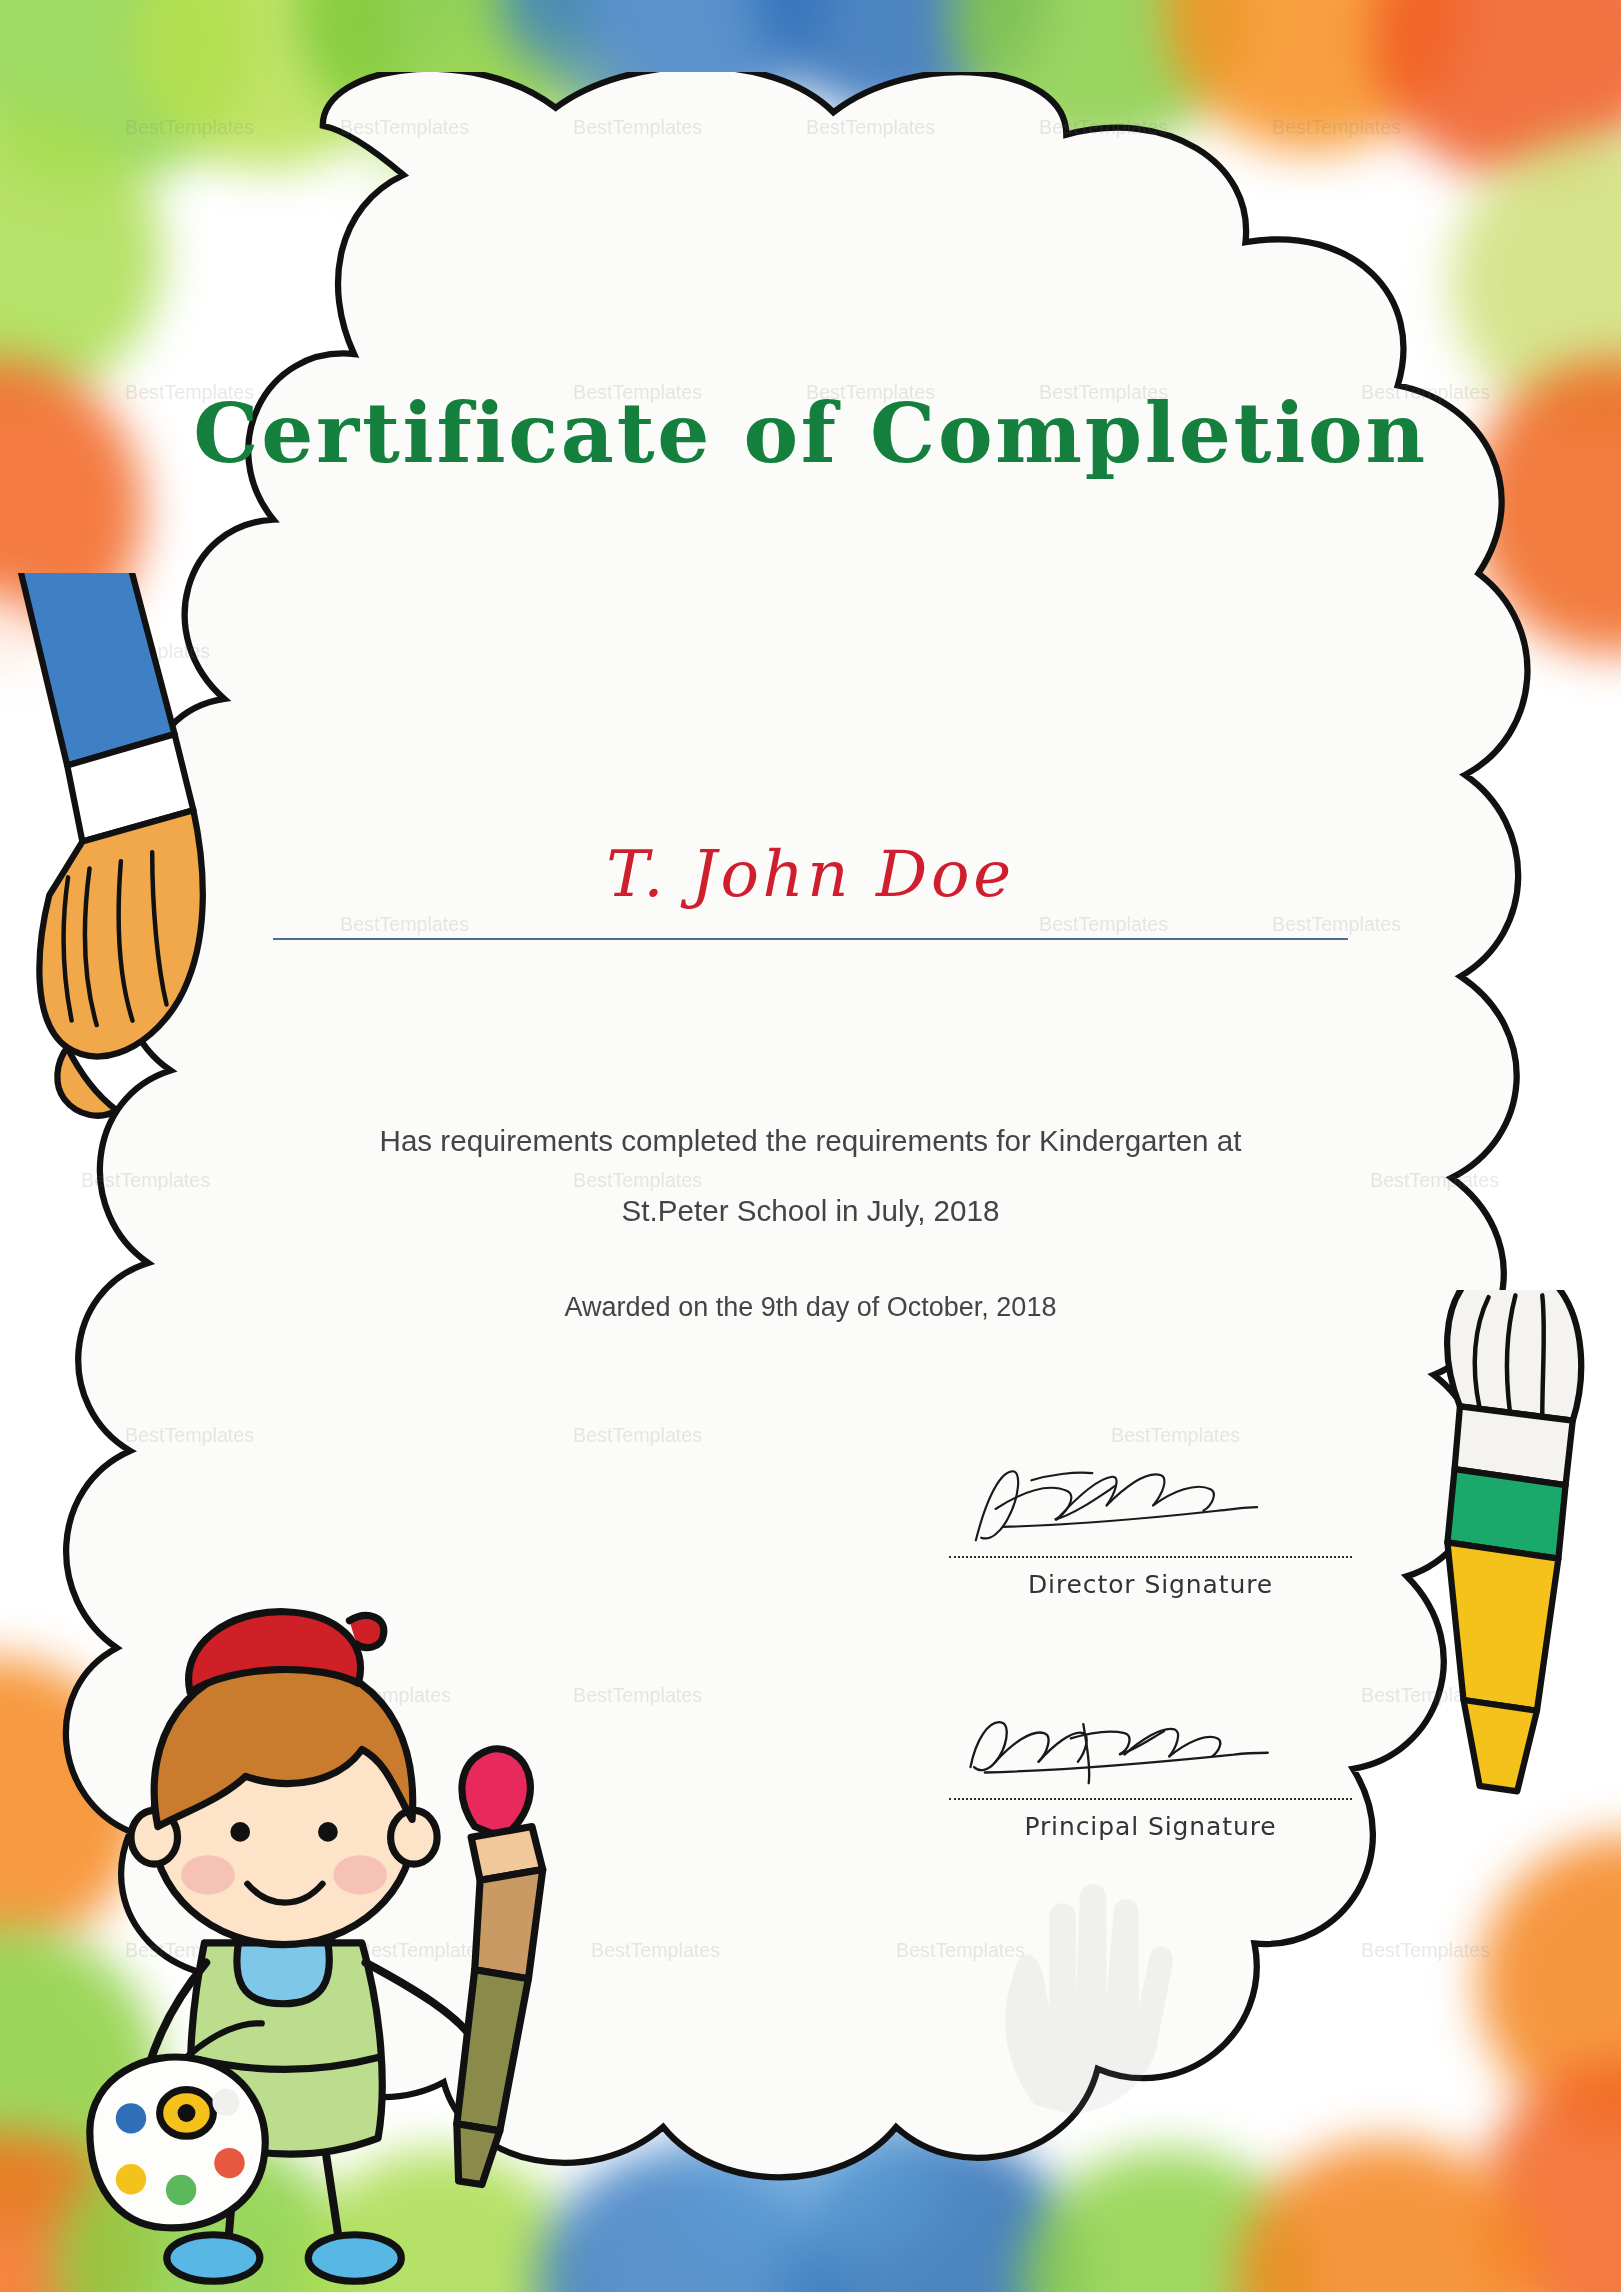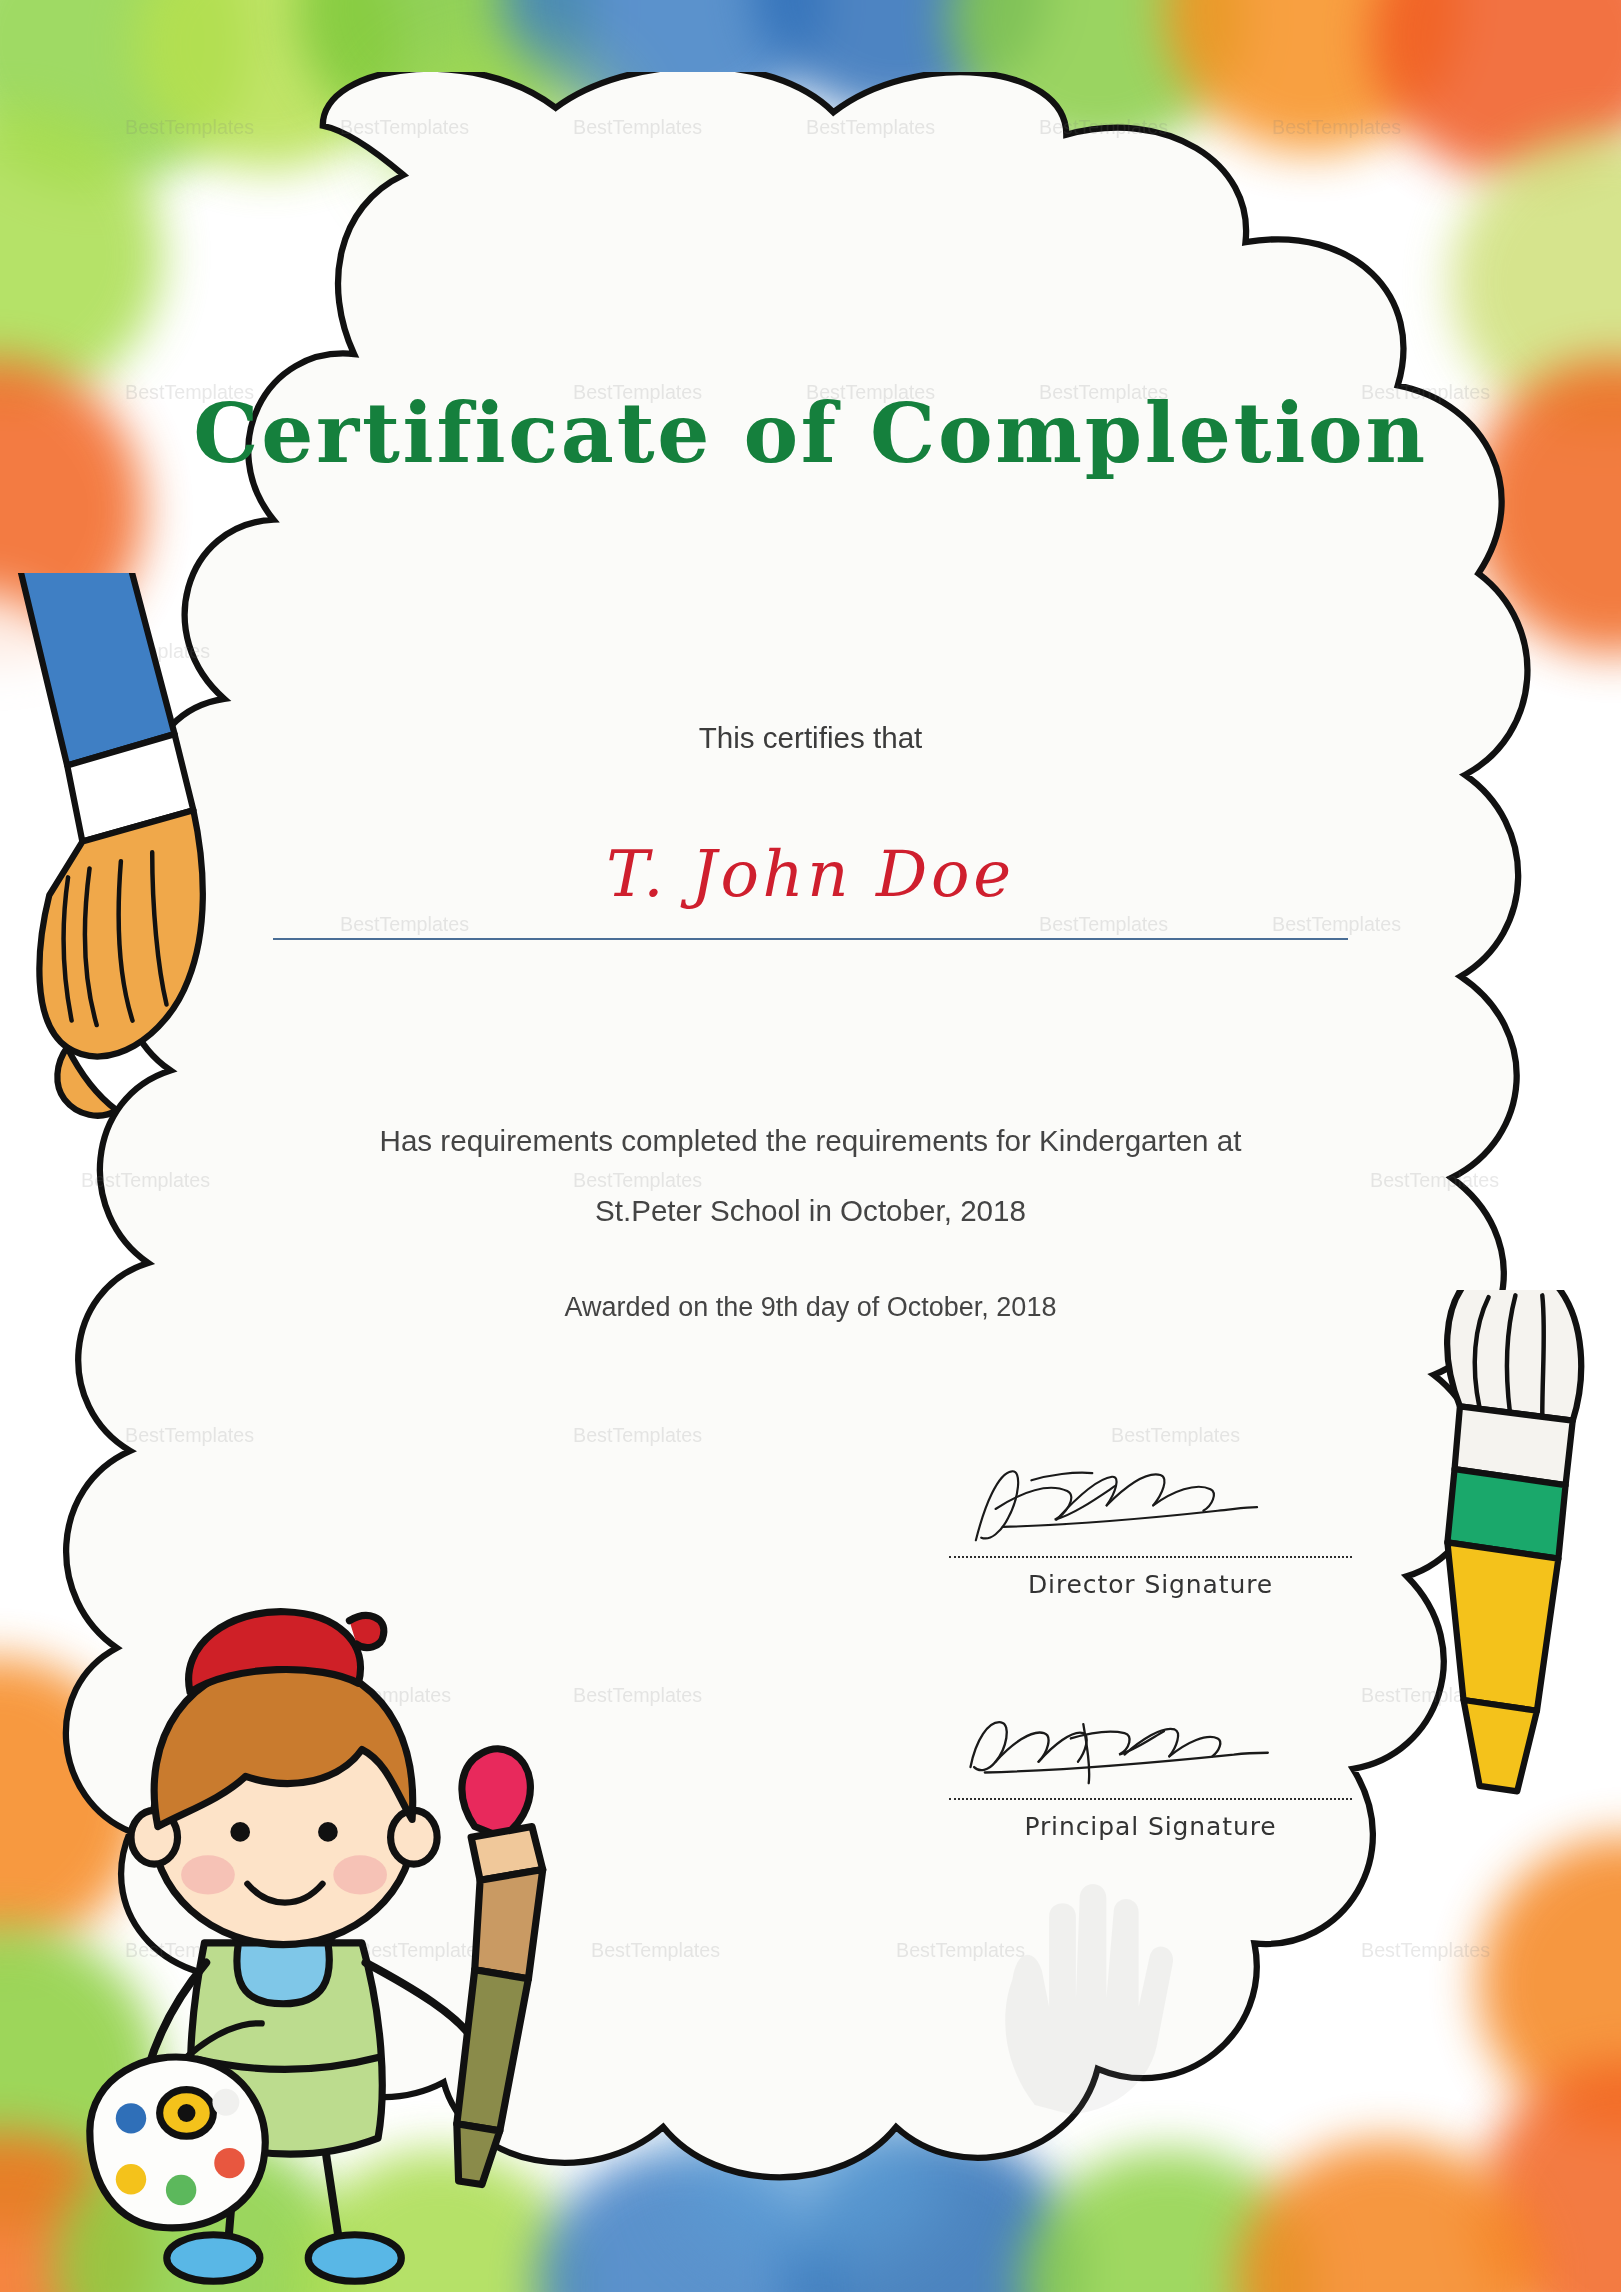--- a/index.html
+++ b/index.html
@@ -277,27 +277,26 @@
              C86,40 116,40 116,60 L116,150 L120,40 C120,18 150,18 150,40 L150,150
              L158,55 C158,35 186,35 186,55 L186,160 L198,105 C202,85 228,92 224,112
              L206,205 C196,250 150,280 108,280 Z" fill="#9a9a9a"></path>
   </svg>
 </div>
 
 <div class="content">
 
   <div class="title">Certificate of Completion</div>
 
-  <div class="certifies">This certifies that</div>
 
   <div class="recipient">T. John Doe</div>
   <div class="name-rule"></div>
 
   <div class="body-line l1">Has requirements completed the requirements for Kindergarten at</div>
-  <div class="body-line l2">St.Peter School in October, 2018</div>
+  <div class="body-line l2">St.Peter School in July, 2018</div>
 
   <div class="awarded">Awarded on the 9th day of October, 2018</div>
 
   <div class="sig-block principal">
     <div class="sig-img">
       <svg width="403" height="99" viewBox="0 0 450 110" aria-hidden="true">
         <g fill="none" stroke="#1a1a1a" stroke-width="2.6" stroke-linecap="round">
           <path d="M24,78 C30,48 44,26 58,28 C70,30 64,58 52,72 C44,82 34,84 28,78"></path>
           <path d="M52,72 C70,52 92,36 106,40 C116,43 110,62 100,72"></path>
           <path d="M100,72 C116,54 138,36 150,40 C158,43 152,62 144,72"></path>

